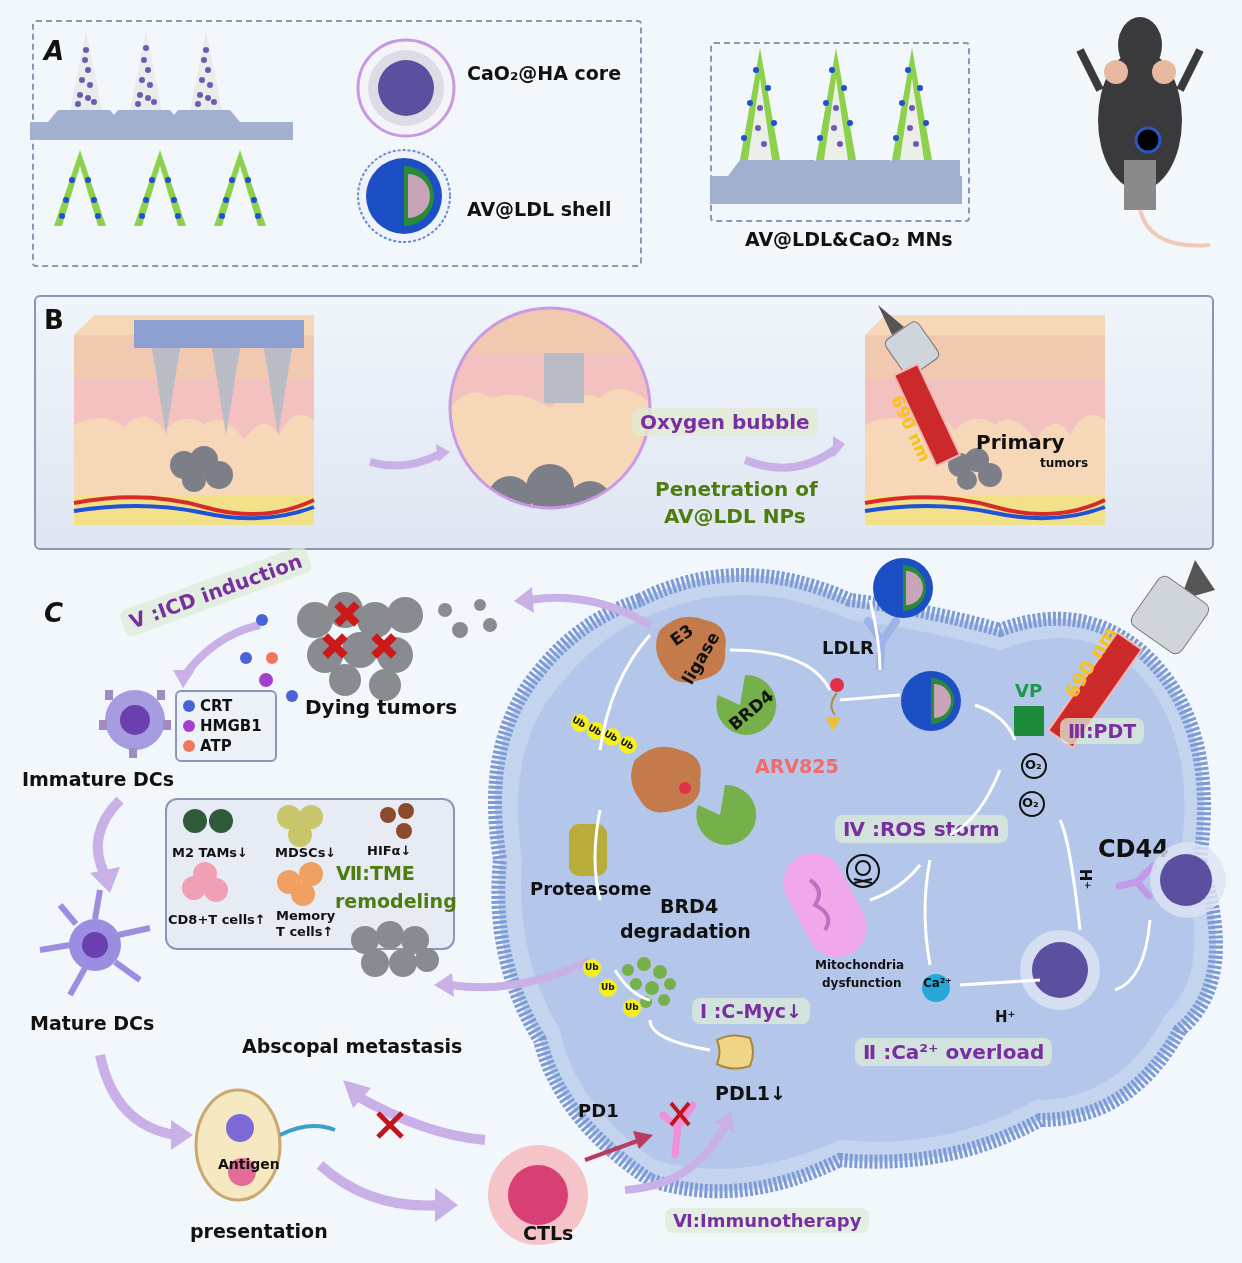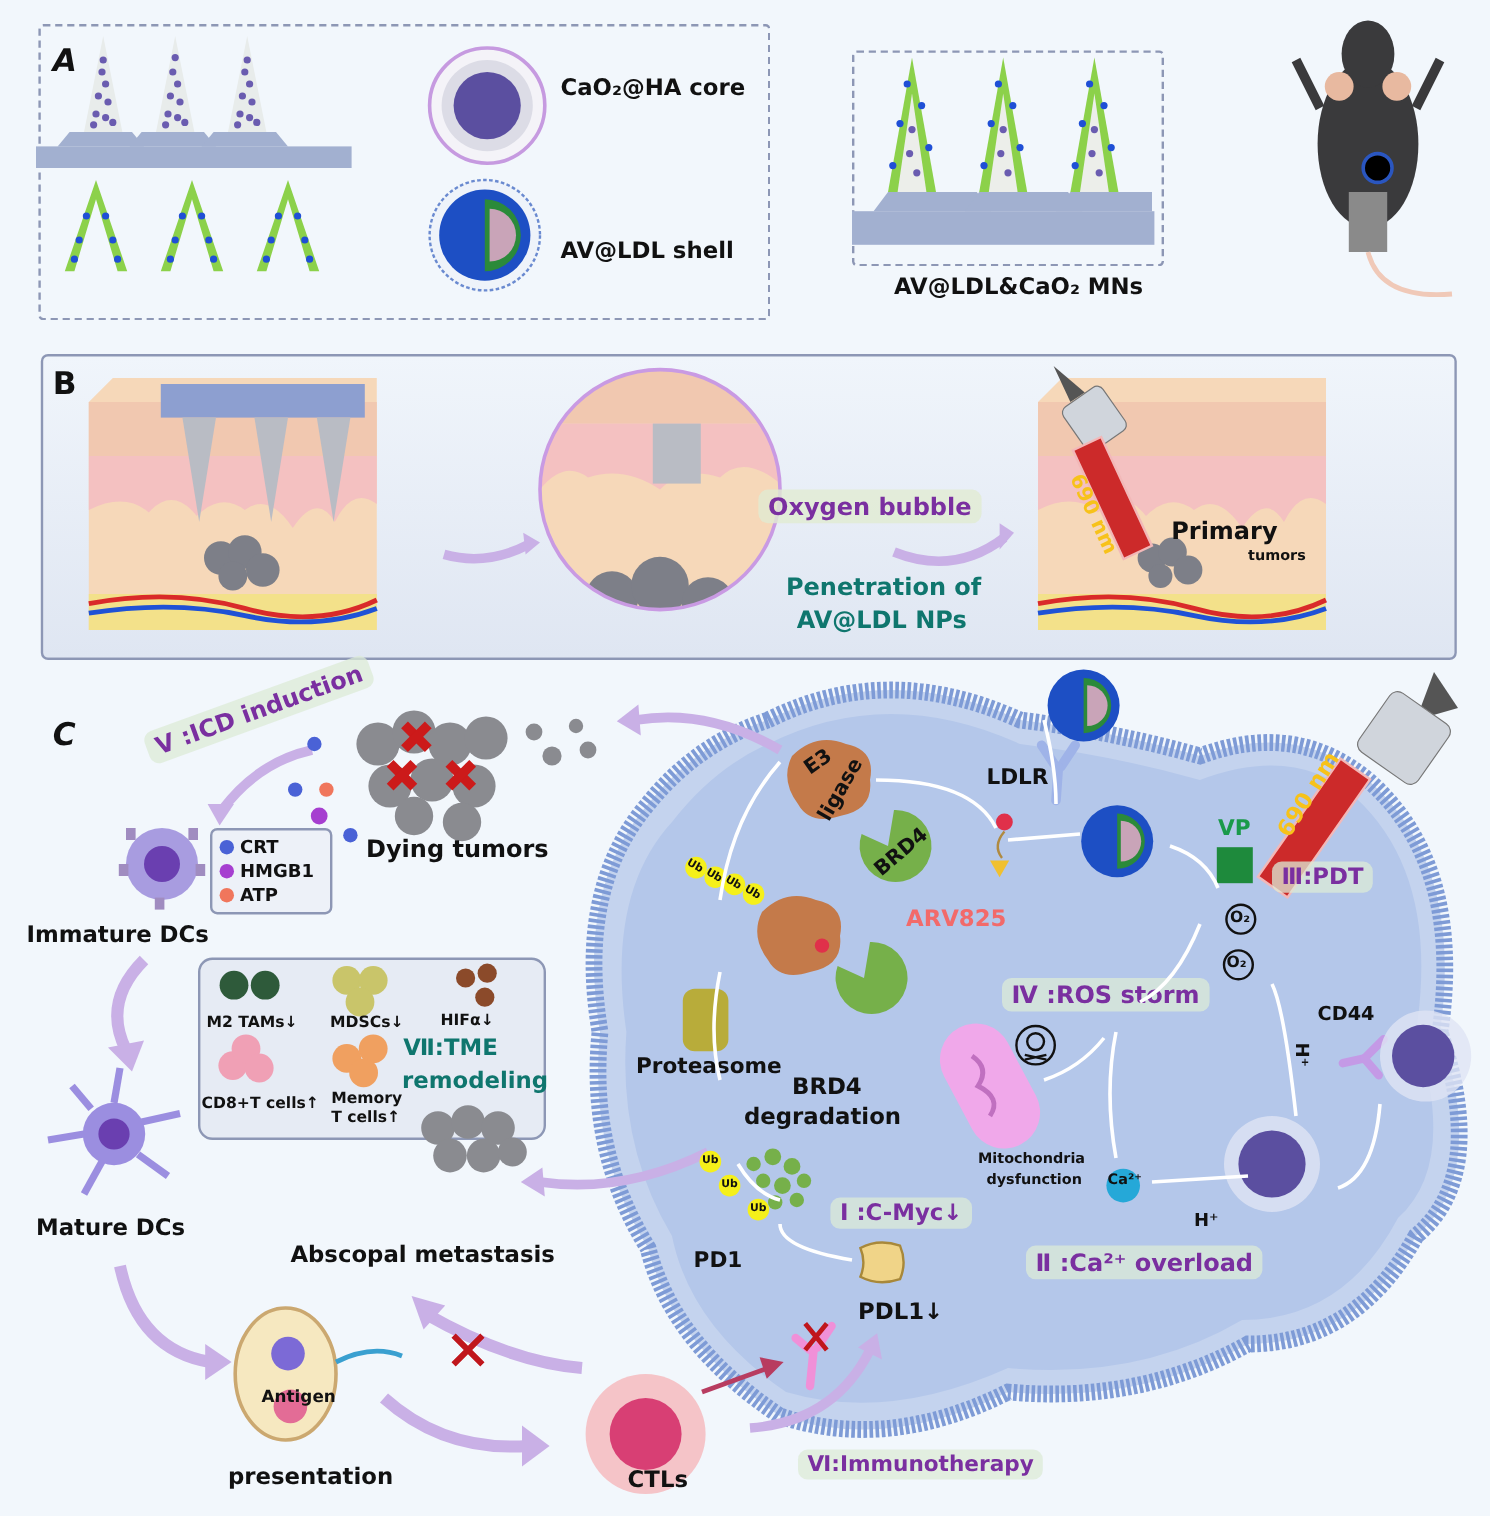--- a/index.html
+++ b/index.html
@@ -1,18 +1,18 @@
 <!DOCTYPE html>
 <html><head>
 <meta charset="utf-8">
 <style>
   *{box-sizing:border-box;margin:0;padding:0}
   body{width:1242px;height:1263px;background:#f2f7fc;font-family:"DejaVu Sans",sans-serif;position:relative;overflow:hidden;color:#111}
   .lbl{position:absolute;font-weight:bold;color:#111;white-space:nowrap}
-  .purple{color:#0f766e}
+  .purple{color:#4d7c0f}
   .tag{position:absolute;background:rgba(220,235,215,0.75);border-radius:8px;padding:2px 8px;font-weight:bold;color:#7a2fa0;white-space:nowrap}
   .panel-letter{position:absolute;font-weight:bold;font-size:26px;font-style:italic}
   .dash-box{position:absolute;border:2px dashed #8d97b5;border-radius:4px}
   .solid-box{position:absolute;border:2px solid #8d97b5;border-radius:6px;background:linear-gradient(#f0f5fb,#dfe6f2)}
   svg{position:absolute;overflow:visible}
   .legend-box{position:absolute;border:2px solid #8d97b5;border-radius:6px;background:#edf1f8;padding:4px 6px}
   .legend-row{display:flex;align-items:center;font-size:15px;font-weight:bold;height:20px}
   .dot{width:12px;height:12px;border-radius:50%;margin-right:5px;display:inline-block}
   .tme-box{position:absolute;border:2px solid #8d97b5;border-radius:12px;background:#e6ebf4}
   .small{font-size:13px}
@@ -407,21 +407,21 @@
     <polygon points="8,0 36,8 18,28" fill="#c9b0e6"></polygon>
 </svg>
 <svg style="left:375px;top:1110px" width="30" height="30">
     <path d="M3,3 L27,27 M27,3 L3,27" stroke="#c0161c" stroke-width="5"></path>
   </svg>
 <svg style="left:483px;top:1140px" width="110" height="110">
   <circle cx="55" cy="55" r="50" fill="#f5c4c8"></circle>
     <circle cx="55" cy="55" r="30" fill="#d83f74"></circle>
 </svg>
 <div class="lbl" style="left:523px;top:1222px;font-size:19px">CTLs</div>
-<div class="lbl" style="left:578px;top:1040px;font-size:18px">PD1</div>
+<div class="lbl" style="left:578px;top:1100px;font-size:18px">PD1</div>
 <svg style="left:585px;top:1085px" width="160" height="110">
   <path d="M0,75 L55,55" stroke="#b83c60" stroke-width="4"></path>
     <polygon points="48,46 68,50 54,64" fill="#b83c60"></polygon>
   <g stroke="#f090d8" stroke-width="7" stroke-linecap="round">
       <line x1="78" y1="30" x2="90" y2="40"></line>
       <line x1="108" y1="20" x2="96" y2="38"></line>
       <line x1="93" y1="40" x2="90" y2="70"></line>
     </g>
   <path d="M86,18 L104,40 M104,18 L86,40" stroke="#c0161c" stroke-width="4"></path>
   <path d="M40,105 Q110,100 140,40" stroke="#c9b0e6" stroke-width="8" fill="none"></path>
@@ -539,21 +539,21 @@
     <rect x="10" y="5" width="60" height="110" rx="30" fill="#f0a8ea" transform="rotate(-28 40 60)"></rect>
     <path d="M25,35 Q40,45 30,60 Q50,70 40,85" stroke="#c070c0" stroke-width="4" fill="none"></path>
   </svg>
 <div class="lbl" style="left:815px;top:958px;font-size:12px">Mitochondria</div>
 <div class="lbl" style="left:822px;top:976px;font-size:12px">dysfunction</div>
 <svg style="left:920px;top:970px" width="34" height="34">
     <circle cx="16" cy="18" r="14" fill="#25a8d8"></circle>
   </svg>
 <div class="lbl" style="left:923px;top:976px;font-size:12px">Ca²⁺</div>
 <div class="tag" style="left:855px;top:1038px;font-size:20px">Ⅱ :Ca²⁺ overload</div>
-<div class="lbl" style="left:1098px;top:835px;font-size:16px">CD44</div>
+<div class="lbl" style="left:1098px;top:835px;font-size:24px">CD44</div>
 <svg style="left:1115px;top:860px" width="50" height="40">
     <g stroke="#c49ae6" stroke-width="7" stroke-linecap="round">
       <line x1="4" y1="26" x2="22" y2="22"></line>
       <line x1="22" y1="22" x2="38" y2="6"></line>
       <line x1="22" y1="22" x2="34" y2="36"></line>
     </g>
   </svg>
 <div class="lbl" style="left:1075px;top:870px;font-size:15px;transform:rotate(90deg)">H⁺</div>
 <svg style="left:1148px;top:840px" width="82" height="82">
     <circle cx="40" cy="40" r="38" fill="#dfe4f4" opacity="0.8"></circle>

